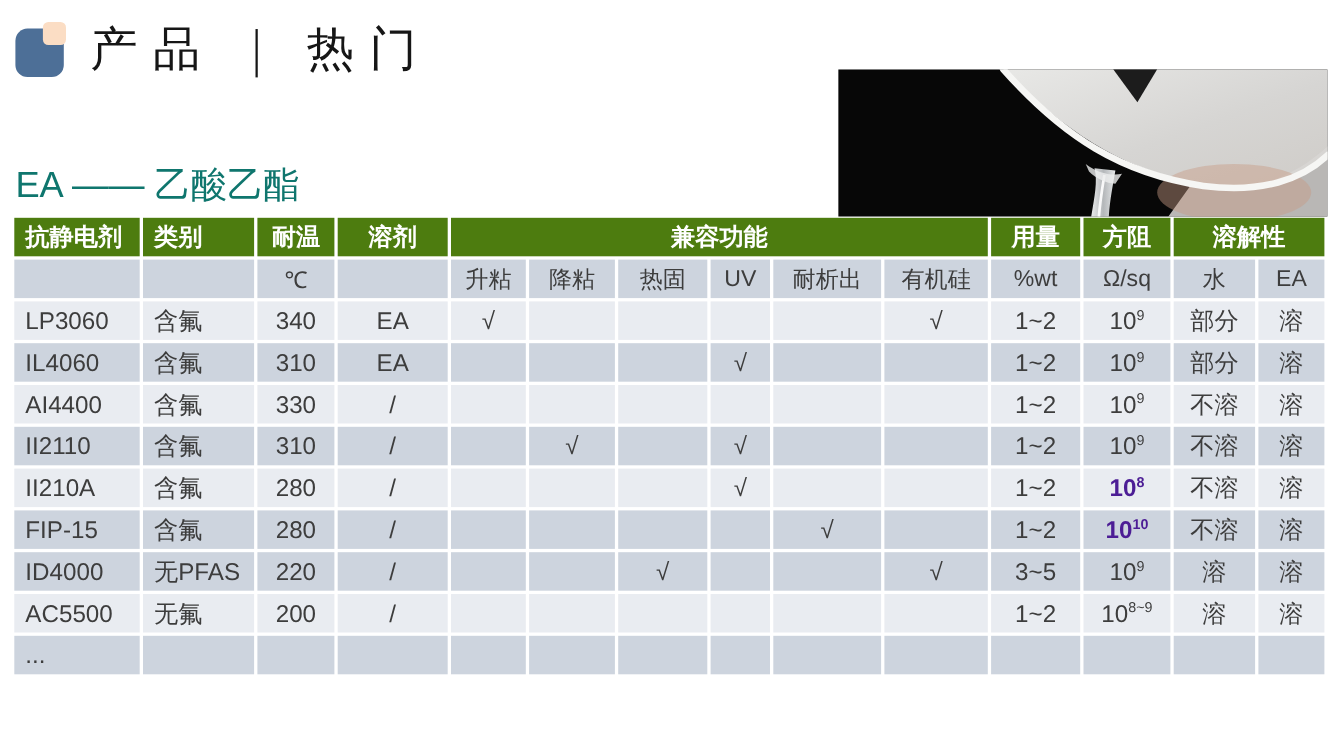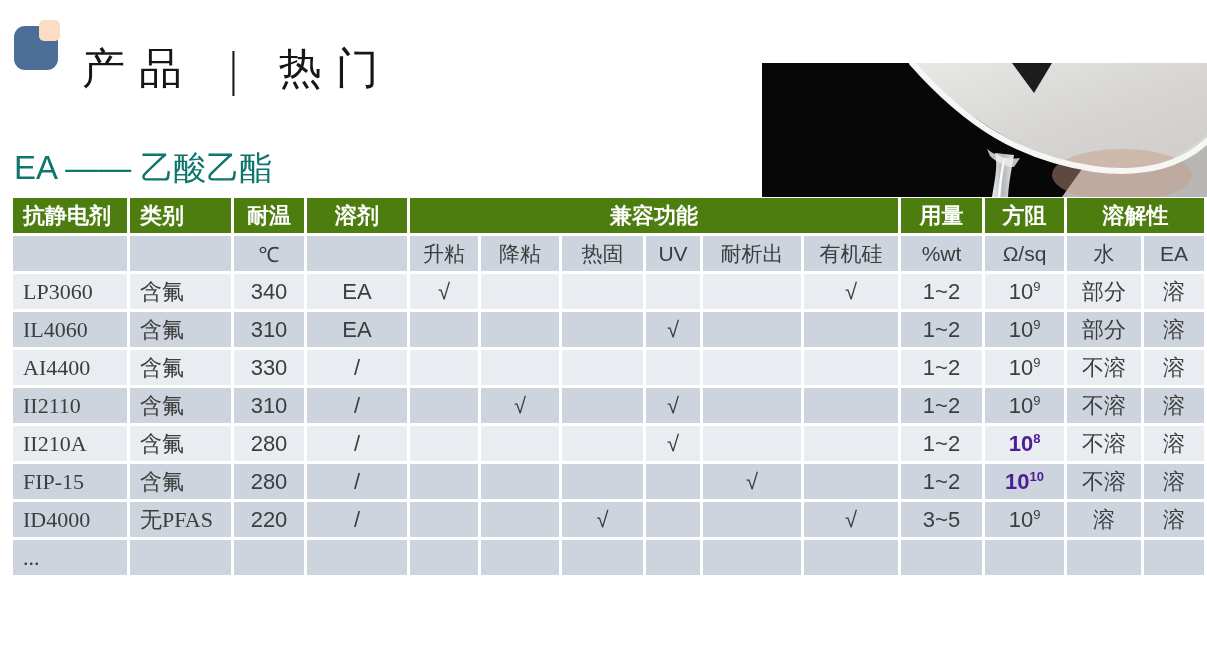--- a/index.html
+++ b/index.html
@@ -6,21 +6,21 @@
   body{
     width:1207px;height:667px;position:relative;overflow:hidden;
     background:#ffffff;font-family:"Liberation Sans", sans-serif;
   }
   
   .logo{position:absolute;left:14px;top:20px;width:52px;height:50px;}
   .logo-blue{position:absolute;left:0;top:6px;width:44px;height:44px;background:#4d6f97;border-radius:11px;}
   .logo-peach{position:absolute;left:25px;top:0;width:21px;height:21px;background:#fbddc4;border-radius:5px;}
   
   .title{position:absolute;left:82px;top:16px;display:flex;align-items:center;
-         font-family:"DejaVu Serif", serif;color:#161616;font-size:43px;margin-top:24px;}
+         font-family:"DejaVu Serif", serif;color:#161616;font-size:43px;}
   .title .word{letter-spacing:14px;}
   .title .divider{font-size:44px;font-weight:200;margin:0 38px 0 30px;color:#161616;transform:scaleX(.6);}
   
   .subtitle{position:absolute;left:14px;top:146px;font-size:33px;color:#0f766e;}
   
   .photo{position:absolute;left:762px;top:63px;width:445px;height:134px;}
   .photo svg{display:block;}
   
   table.product{
     position:absolute;left:10px;top:195px;
@@ -28,21 +28,21 @@
   }
   th,td{height:35px;overflow:hidden;white-space:nowrap;padding:0;}
   thead tr.main th{
     background:#4d7c0f;color:#ffffff;font-family:"DejaVu Serif", serif;
     font-weight:700;font-size:22px;text-align:center;
   }
   tr.dark > th, tr.dark > td{background:#cdd4de;}
   tr.light > td{background:#e9ecf1;}
   thead tr.sub th{font-weight:400;font-size:21px;color:#3d3d3d;text-align:center;}
   tbody td{font-size:22px;color:#3d3d3d;text-align:center;font-weight:400;}
-  .align-left{text-align:left !important;padding-left:10px !important;font-family:Liberation Serif, serif;}
+  .align-left{text-align:left !important;padding-left:10px !important;}
   td sup, th sup{font-size:13px;line-height:0;}
   td.bold{font-weight:700;color:#4c1d95;}
 </style>
 </head>
 <body>
 
 <div class="logo">
   <div class="logo-blue"></div>
   <div class="logo-peach"></div>
 </div>
@@ -232,20 +232,36 @@
         <td></td>
         <td>√</td>
         <td></td>
         <td></td>
         <td>√</td>
         <td>3~5</td>
         <td>10<sup>9</sup></td>
         <td>溶</td>
         <td>溶</td>
       </tr>
+      <tr class="light">
+        <td class="align-left">AC5500</td>
+        <td class="align-left">无氟</td>
+        <td>200</td>
+        <td>/</td>
+        <td></td>
+        <td></td>
+        <td></td>
+        <td></td>
+        <td></td>
+        <td></td>
+        <td>1~2</td>
+        <td>10<sup>8~9</sup></td>
+        <td>溶</td>
+        <td>溶</td>
+      </tr>
       <tr class="dark">
         <td class="align-left">...</td>
         <td class="align-left"></td>
         <td></td>
         <td></td>
         <td></td>
         <td></td>
         <td></td>
         <td></td>
         <td></td>

